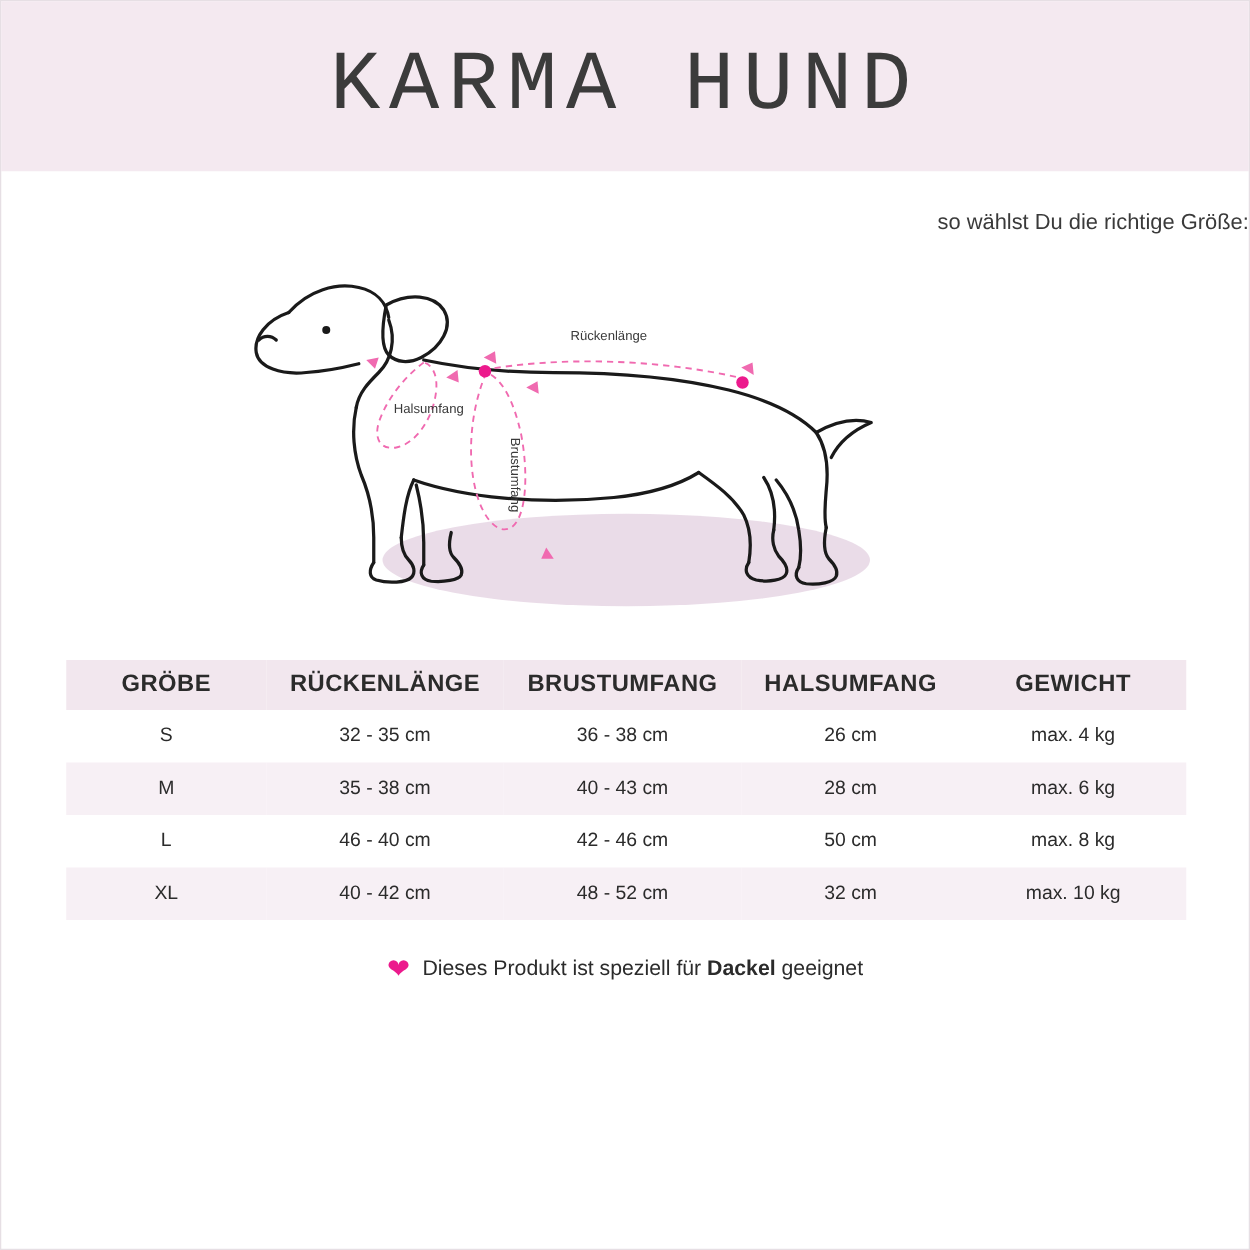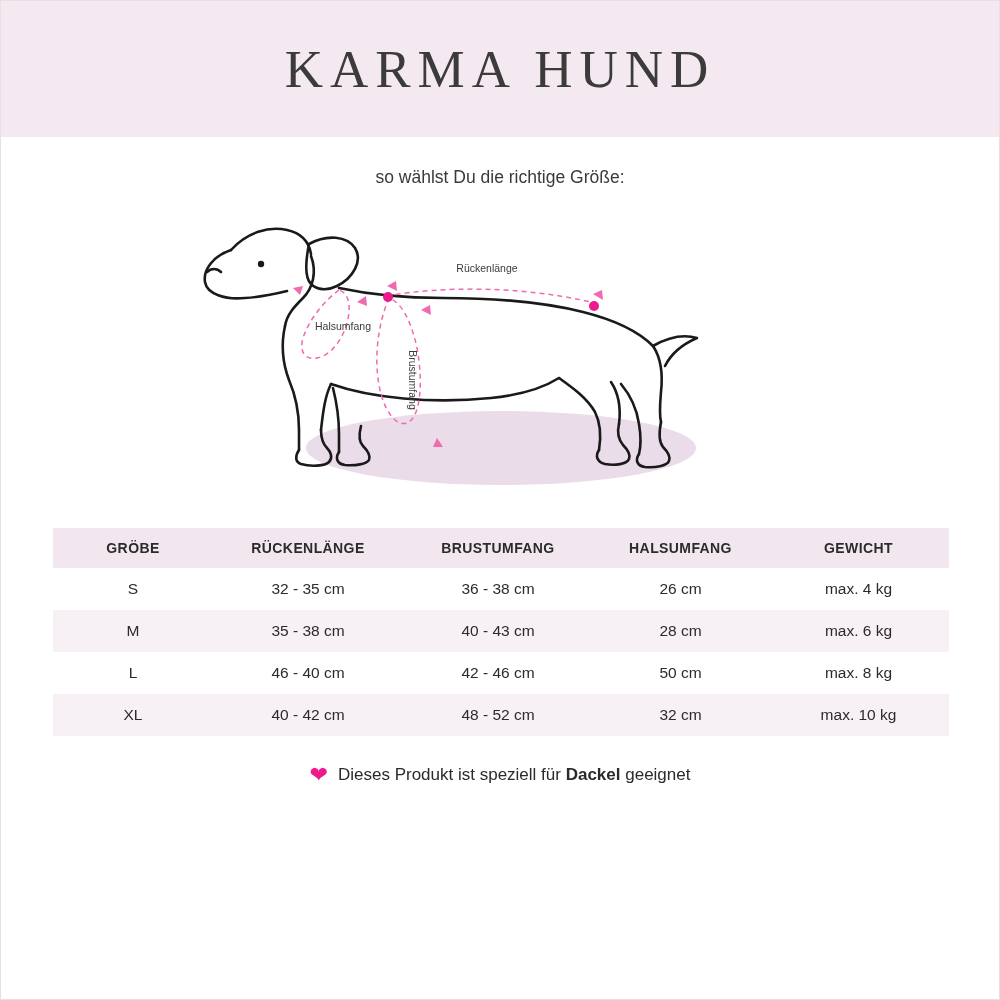--- a/index.html
+++ b/index.html
@@ -25,32 +25,32 @@
 
   
   .banner {
     height: 136px;
     background: #f4e9f0;
     display: flex;
     align-items: center;
     justify-content: center;
   }
   .brand-title {
-    font-family: Liberation Serif, serif;
+    font-family: Liberation Mono, monospace;
     font-weight: 300;
-    font-size: 53px;
+    font-size: 67px;
     letter-spacing: 7px;
     color: #3b3b3b;
     text-transform: uppercase;
     white-space: nowrap;
   }
 
   
   .subtitle-wrap {
-    text-align: center;
+    text-align: right;
     margin-top: 30px;
   }
   .subtitle {
     font-size: 17.5px;
     color: #3a3a3a;
   }
 
   
   .illustration {
     position: relative;
@@ -76,21 +76,21 @@
   table.size-table td {
     text-align: center;
     font-size: 15.5px;
     color: #2b2b2b;
     padding: 0;
     height: 42px;
     font-weight: normal;
   }
   table.size-table thead th {
     font-weight: bold;
-    font-size: 14px;
+    font-size: 19px;
     letter-spacing: 0.4px;
     background: #f2e7ee;
     height: 40px;
   }
   tr.row-alt td {
     background: #f7f0f5;
   }
   tr.row-plain td {
     background: #ffffff;
   }

